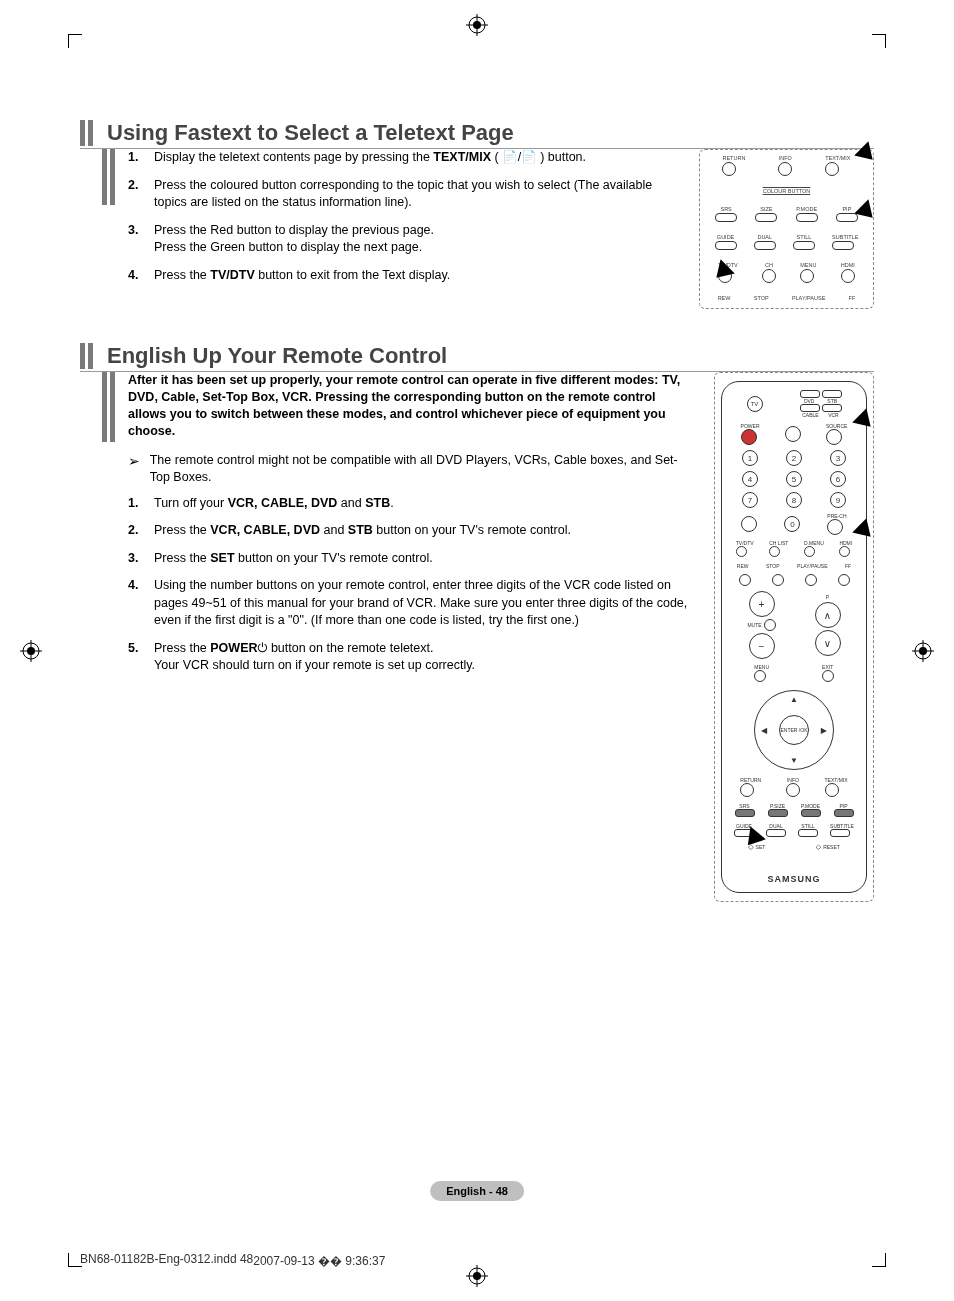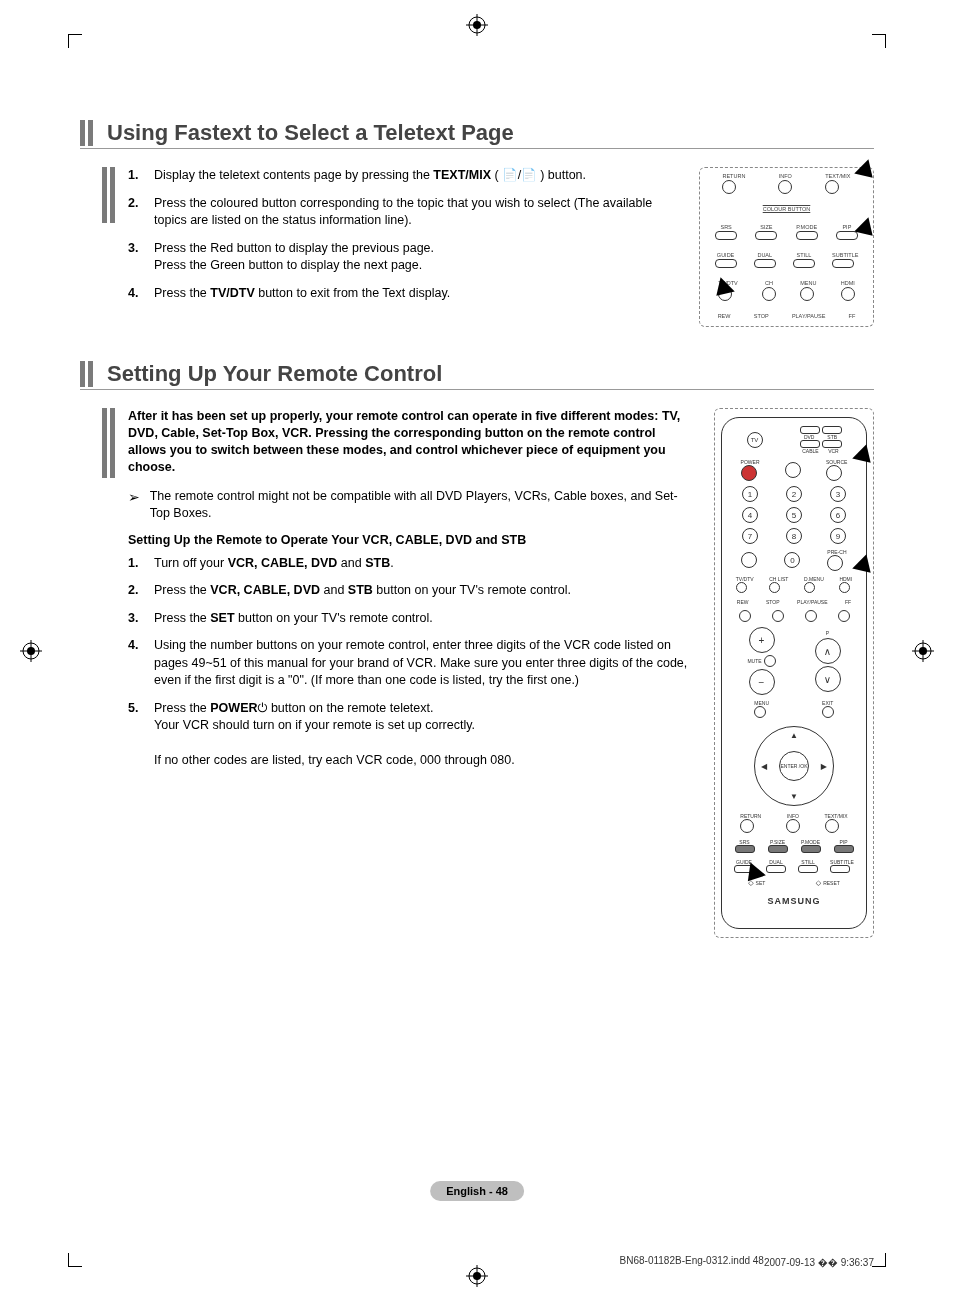--- a/index.html
+++ b/index.html
@@ -27,21 +27,20 @@
   .page {
     position: absolute;
     left: 80px; right: 80px; top: 120px; bottom: 60px;
   }
 
   .section-heading {
     display: flex;
     align-items: center;
     border-bottom: 1px solid #999;
     padding-bottom: 2px;
-    margin-bottom: 18px;
   }
   .heading-bars {
     display: flex; gap: 3px; margin-right: 14px; align-self: stretch;
   }
   .heading-bars span {
     width: 5px; background: #7a7a7a; display: block;
   }
   .heading-text {
     font-size: 22px; font-weight: bold; color: #444;
   }
@@ -101,35 +100,35 @@
     width:30px; height:30px; border:1px solid #333; border-radius:50%;
     display:flex; align-items:center; justify-content:center; font-size:5px; text-align:center; line-height:1; }
   .tri { position:absolute; font-size:8px; }
   .tri.up { top:4px; left:50%; transform:translateX(-50%); }
   .tri.dn { bottom:4px; left:50%; transform:translateX(-50%); }
   .tri.lf { left:6px; top:50%; transform:translateY(-50%); }
   .tri.rt { right:6px; top:50%; transform:translateY(-50%); }
   .tinypill { width:20px; height:8px; border:1px solid #333; border-radius:3px; display:inline-block; }
   .tinypill.dark { background:#777; }
   .rlabel { font-size:5px; text-align:center; }
-  .brand { font-size:9px; font-weight:bold; letter-spacing:1px; margin-top:4px;}
+  .brand { font-size:9px; font-weight:bold; letter-spacing:1px; margin-top:18px;}
   .arrow-mark {
     position:absolute; width:0; height:0;
     border-left:10px solid transparent; border-right:10px solid transparent;
     border-top:16px solid #000;
   }
 
   .page-pill {
     position:absolute; bottom: 100px; left:50%; transform:translateX(-50%);
     background:#bfbfbf; color:#000; font-size:11px; font-weight:bold;
     padding:4px 16px; border-radius:10px;
   }
 
   .footer { position:absolute; bottom: 32px; left: 80px; right: 80px;
-    display:flex; justify-content:flex-end; font-size:10px; color:#333;
+    display:flex; justify-content:flex-start; font-size:12px; color:#333;
     border-top:0; }
 
   b { font-weight:bold; }
 </style>
 </head>
 <body>
 
 <div class="crop-tl"></div>
 <div class="crop-tr"></div>
 <div class="crop-bl"></div>
@@ -227,51 +226,49 @@
       </div>
     </div>
   </div>
 
   <div style="height:34px"></div>
   <div class="section-heading">
     <div class="heading-bars">
         <span></span>
         <span></span>
       </div>
-    <div class="heading-text">Setting Up Your Remote Control</div>
+    <div class="heading-text">English Up Your Remote Control</div>
   </div>
 
   <div class="content-row">
     <div class="text-col">
       <div class="side-bars" style="top:0">
           <span style="height:70px"></span>
           <span style="height:70px"></span>
         </div>
       <p class="intro">After it has been set up properly, your remote control can operate in five different modes: TV, DVD, Cable, Set-Top Box, VCR. Pressing the corresponding button on the remote control allows you to switch between these modes, and control whichever piece of equipment you choose.</p>
       <div class="note-row">
         <span class="note-mark">➢</span>
         <span>The remote control might not be compatible with all DVD Players, VCRs, Cable boxes, and Set-Top Boxes.</span>
       </div>
-      <p class="subhead">Setting Up the Remote to Operate Your VCR, CABLE, DVD and STB</p>
       <ol class="steps">
         <li>
           <span>Turn off your </span><b>VCR, CABLE, DVD</b><span> and </span><b>STB</b><span>.</span>
         </li>
         <li>
           <span>Press the </span><b>VCR, CABLE, DVD</b><span> and </span><b>STB</b><span> button on your TV's remote control.</span>
         </li>
         <li>
           <span>Press the </span><b>SET</b><span> button on your TV's remote control.</span>
         </li>
         <li>Using the number buttons on your remote control, enter three digits of the VCR code listed on pages 49~51 of this manual for your brand of VCR. Make sure you enter three digits of the code, even if the first digit is a "0". (If more than one code is listed, try the first one.)</li>
         <li>
           <span>Press the </span><b>POWER</b><span>⏻</span><span>  button on the remote teletext.</span><br>
           <span>Your VCR should turn on if your remote is set up correctly.</span><br>
           <br>
-          <span>If no other codes are listed, try each VCR code, 000 through 080.</span>
         </li>
       </ol>
     </div>
 
     <div class="fig-col-lg">
       <div class="remote-full">
         <div class="arrow-mark" style="top:40px; right:-2px; transform:rotate(-45deg)"></div>
         <div class="arrow-mark" style="top:150px; right:-2px; transform:rotate(-45deg)"></div>
         <div class="arrow-mark" style="bottom:54px; left:28px; transform:rotate(40deg)"></div>
         <div class="remote-body">

